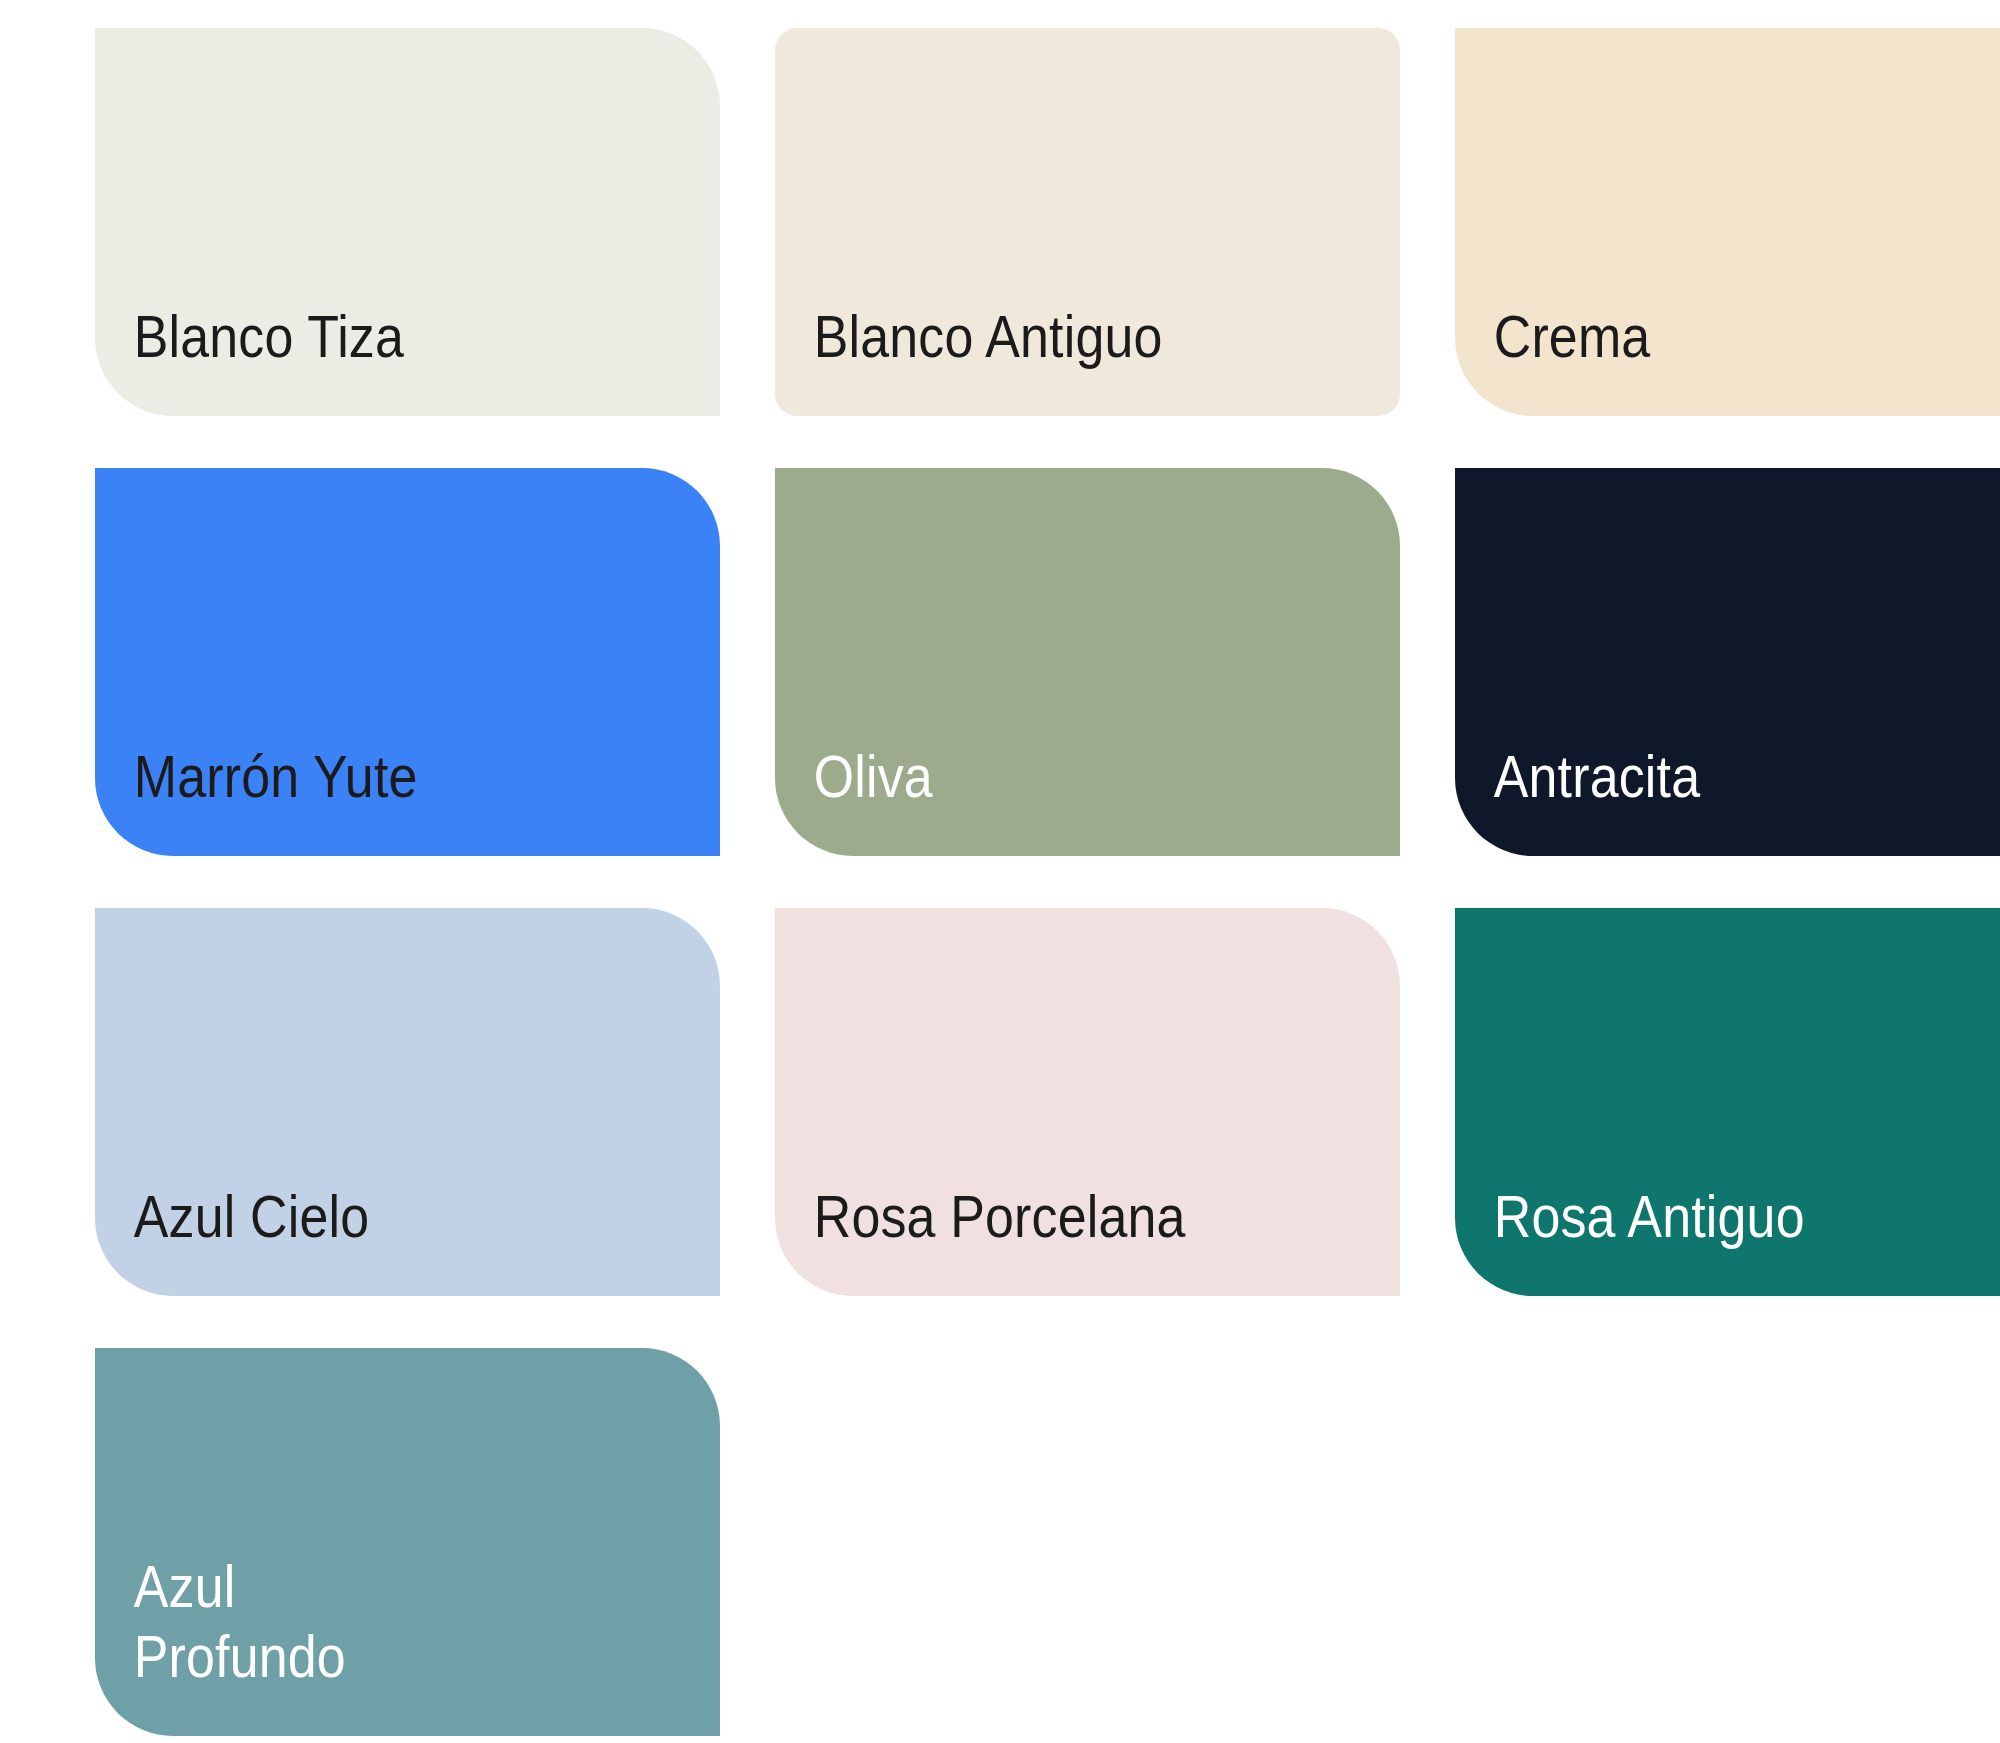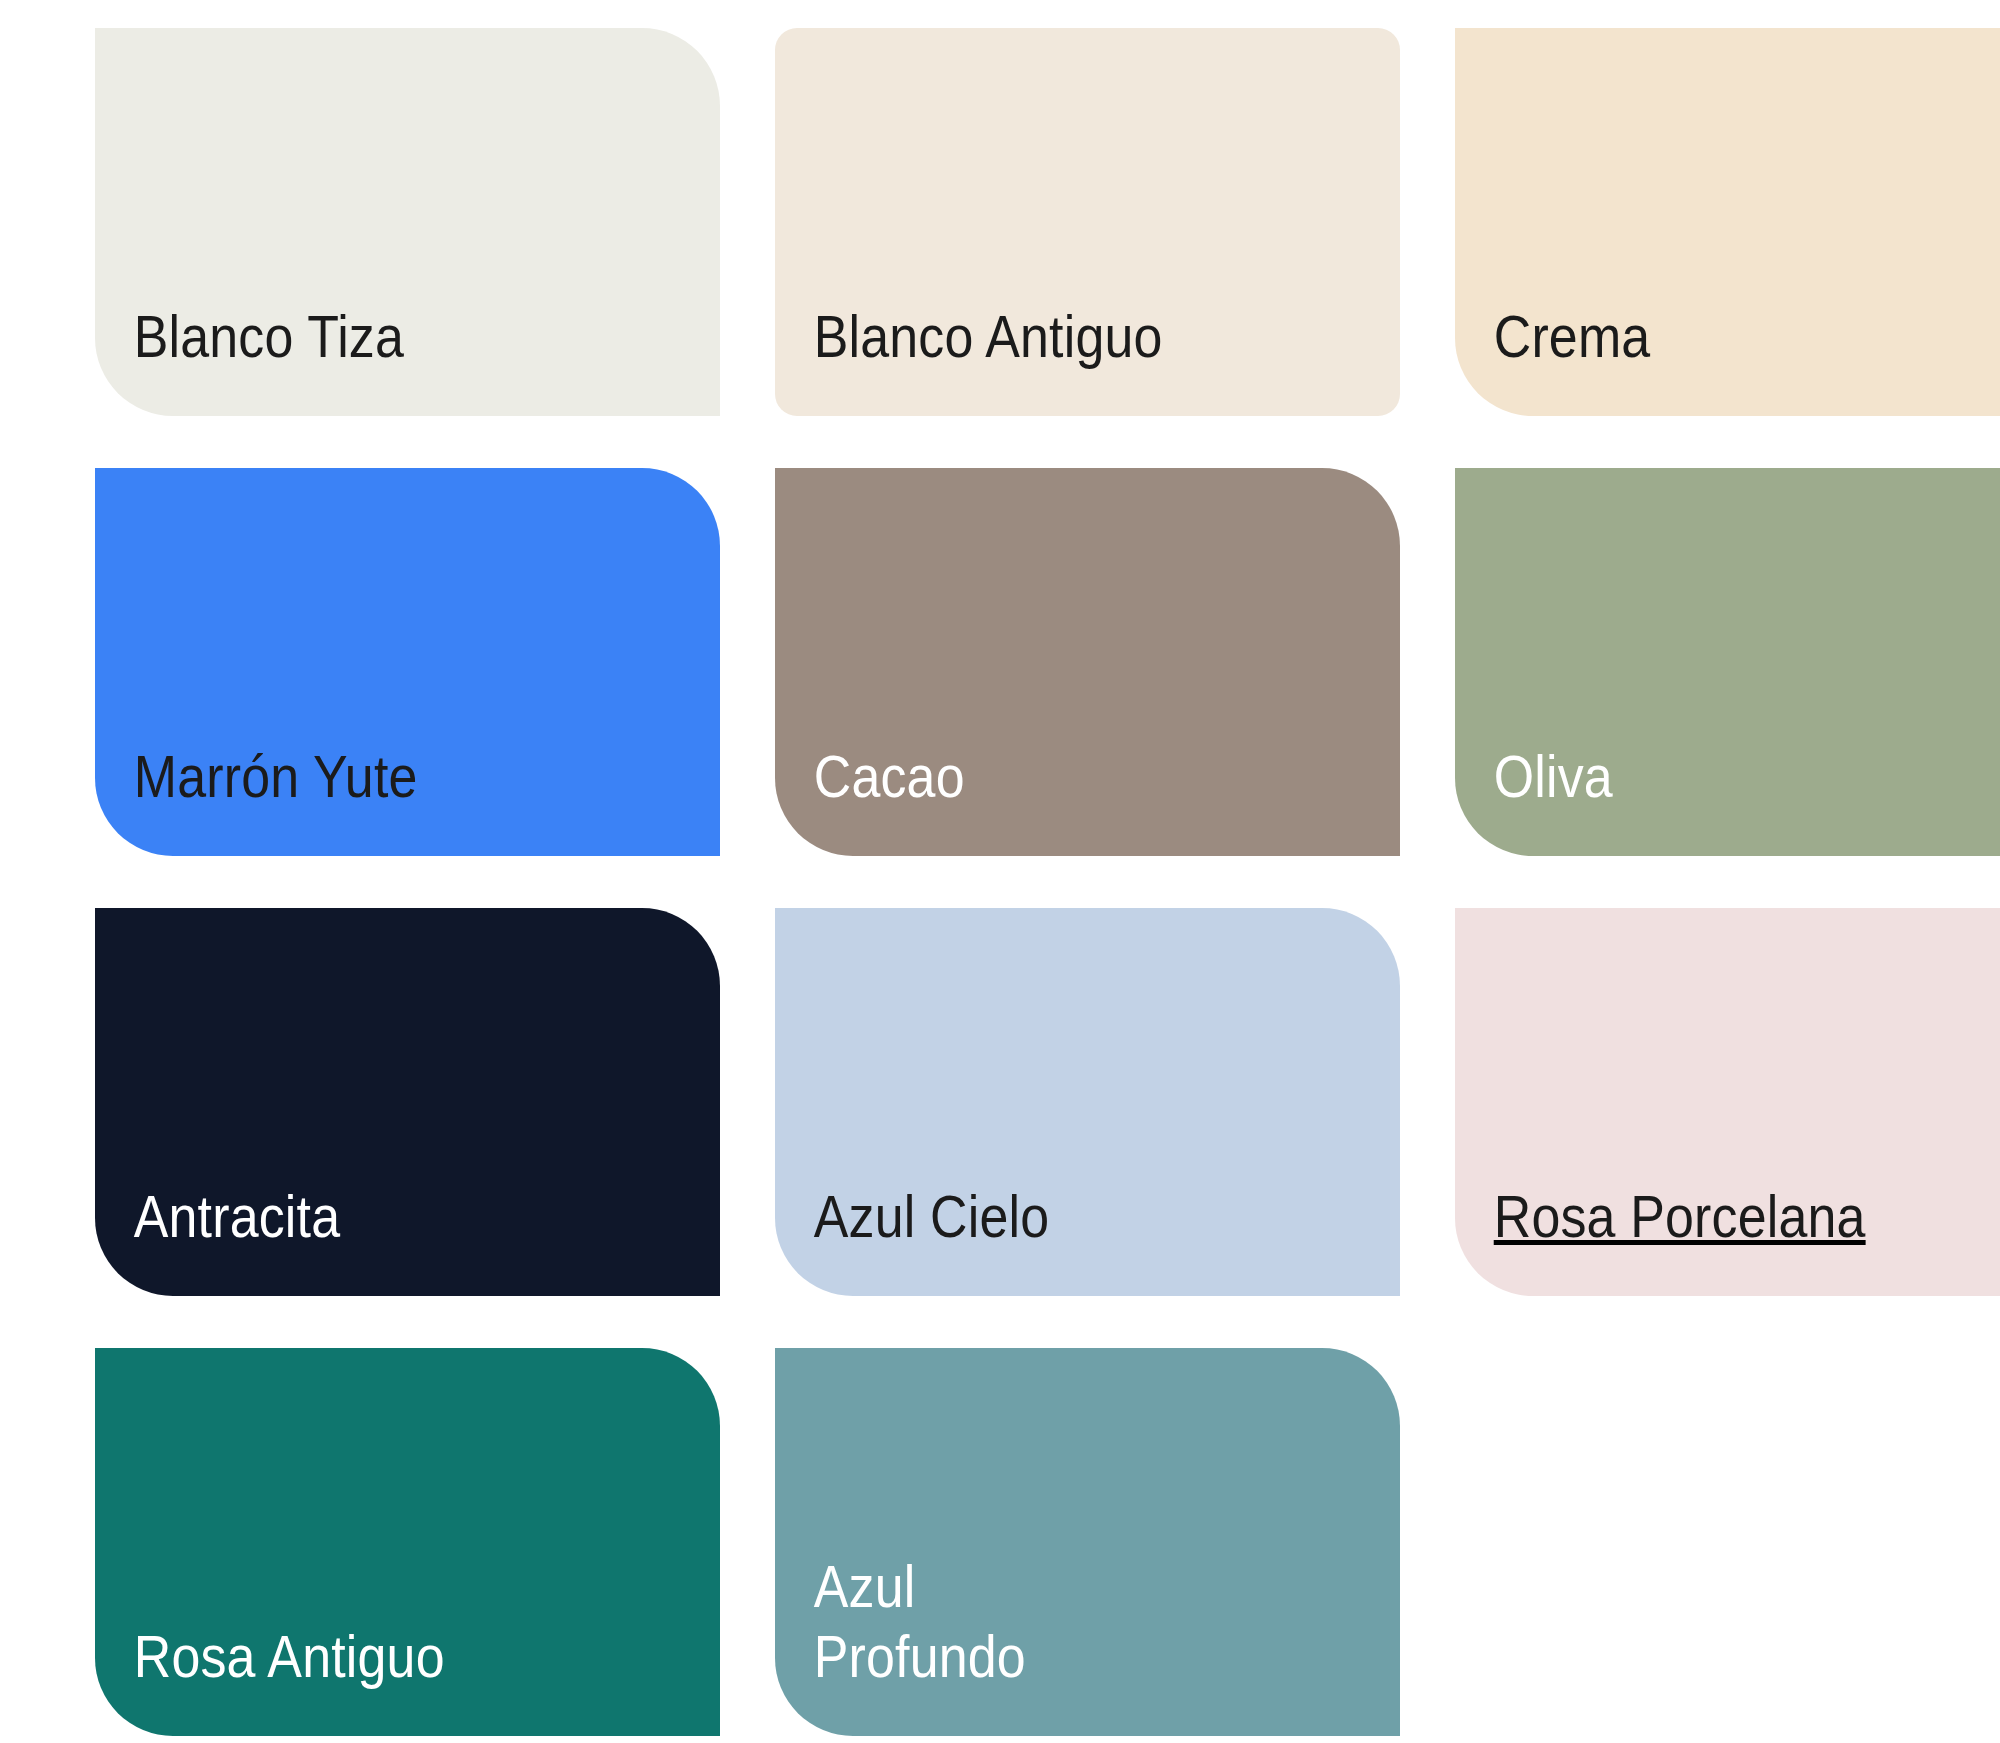--- a/index.html
+++ b/index.html
@@ -69,38 +69,35 @@
   </div>
 
   <div class="swatch" style="background-color: rgb(243, 228, 206);">
     <span class="swatch-label label-dark" style="color: rgb(27, 27, 27);">Crema</span>
   </div>
 
   <div class="swatch" style="background-color: #3b82f6;">
     <span class="swatch-label label-dark" style="color: rgb(27, 27, 27);">Marrón Yute</span>
   </div>
 
-  <div class="swatch" style="background-color: rgb(155, 139, 128);">
-    <span class="swatch-label label-light" style="color: rgb(255, 255, 255);">Cacao</span>
-  </div>
 
   <div class="swatch" style="background-color: rgb(157, 171, 141);">
     <span class="swatch-label label-light" style="color: rgb(255, 255, 255);">Oliva</span>
   </div>
 
 
   <div class="swatch" style="background-color: #0f172a;">
     <span class="swatch-label label-light" style="color: rgb(255, 255, 255);">Antracita</span>
   </div>
 
   <div class="swatch" style="background-color: rgb(194, 210, 230);">
     <span class="swatch-label label-dark" style="color: rgb(27, 27, 27);">Azul Cielo</span>
   </div>
 
-  <div class="swatch" style="background-color: rgb(240, 224, 224); text-decoration: underline;">
+  <div class="swatch" style="background-color: rgb(240, 224, 224);">
     <span class="swatch-label label-dark" style="color: rgb(27, 27, 27);">Rosa Porcelana</span>
   </div>
 
   <div class="swatch" style="background-color: #0f766e;">
     <span class="swatch-label label-light" style="color: rgb(255, 255, 255);">Rosa Antiguo</span>
   </div>
 
   <div class="swatch" style="background-color: rgb(111, 160, 168);">
     <span class="swatch-label label-light" style="color: rgb(255, 255, 255);">Azul
 Profundo</span>

